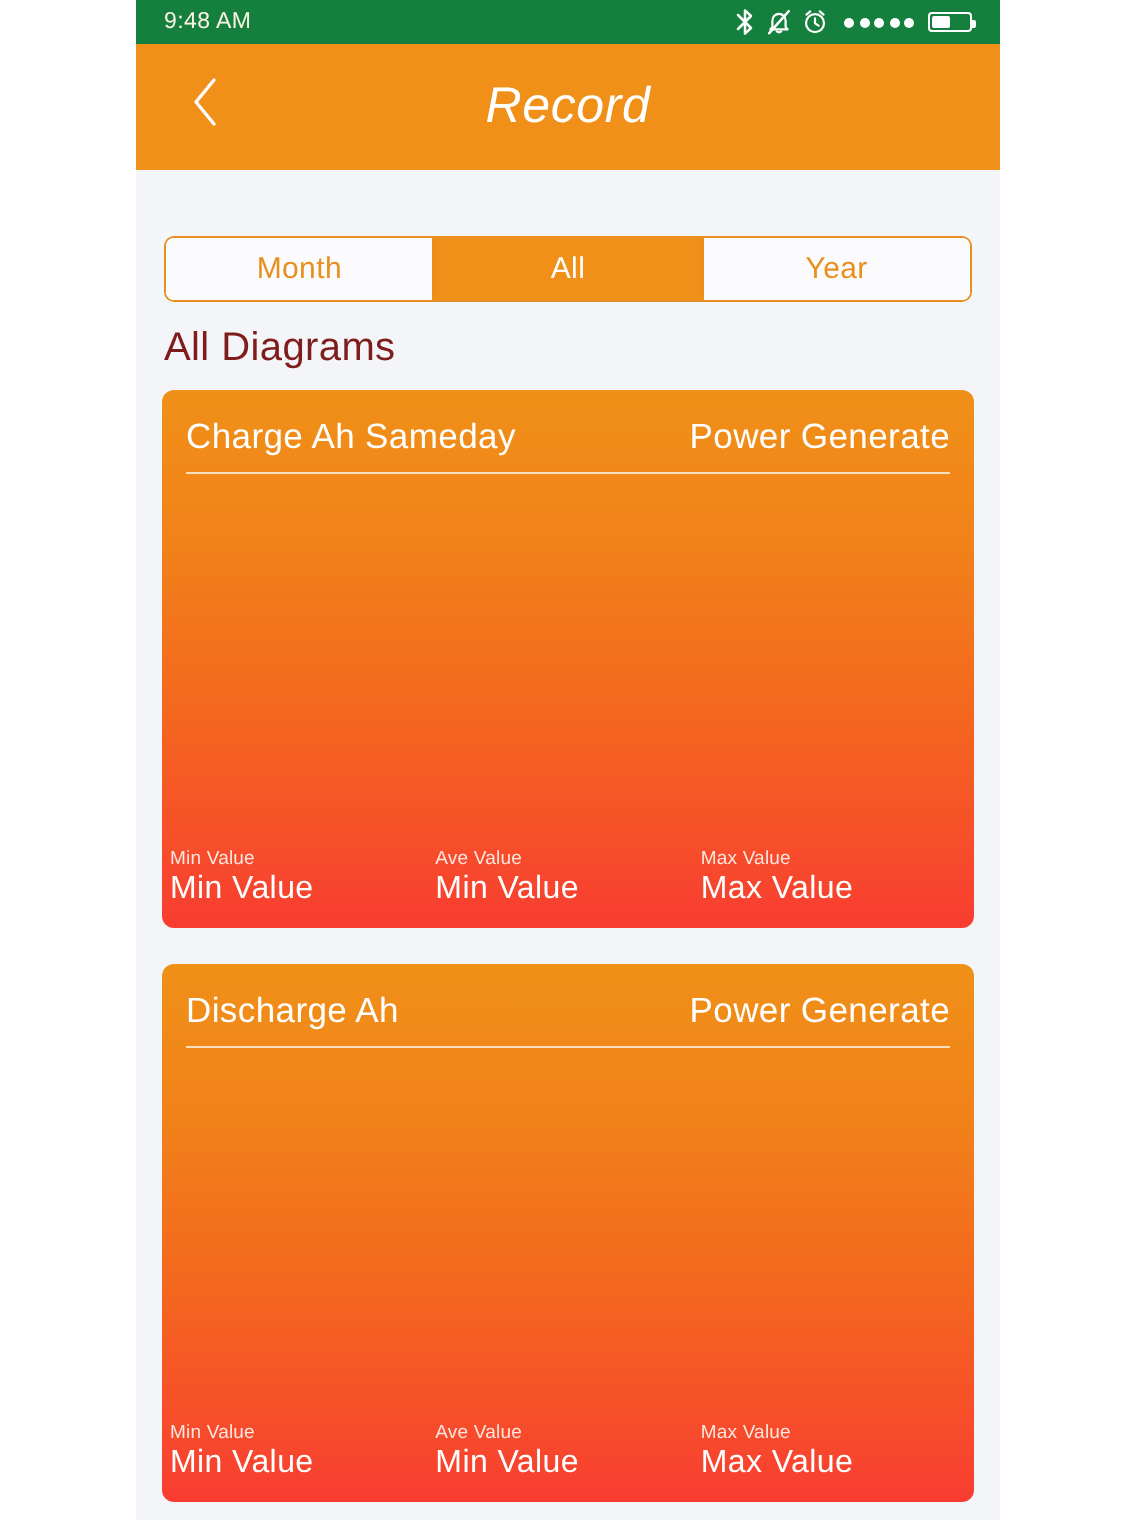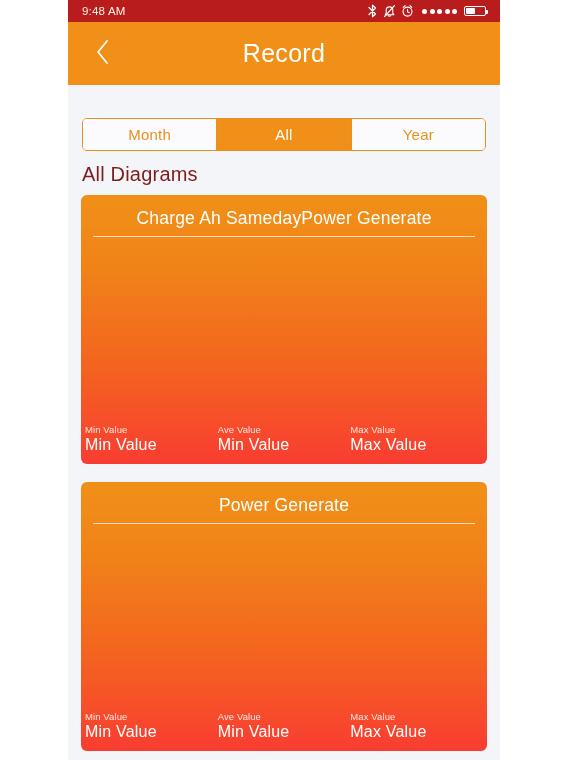--- a/index.html
+++ b/index.html
@@ -17,21 +17,21 @@
     position:absolute;
     left:68px; top:0;
     width:432px; height:760px;
     background:#f4f5f8;
     overflow:hidden;
   }
 
   
   .statusbar {
     height:22px;
-    background:#b91c1c;
+    background:#15803d;
     display:flex; align-items:center;
     padding:0 14px 0 14px;
     color:#ffffff;
   }
   .status-time {
     font-size:11.5px;
     letter-spacing:.2px;
     color:#fdf3e6;
   }
   .status-icons {
@@ -56,21 +56,21 @@
     width:2px; height:4px;
     background:#fff; border-radius:0 1px 1px 0;
   }
   .battery-fill { height:100%; width:48%; background:#fff; border-radius:1px; }
 
   
   .navbar {
     height:63px;
     background:#f09018;
     position:relative;
-    display:flex; align-items:center;
+    display:flex; align-items:center;font-style:italic;
   }
   .back-btn {
     position:absolute; left:8px; top:0;
     width:52px; height:63px;
     display:flex; align-items:center; justify-content:center;
     cursor:pointer;
   }
   .nav-title {
     width:100%;
     text-align:center;
@@ -115,21 +115,21 @@
   .cards { padding:0 13px; }
   .card {
     border-radius:6px;
     background:linear-gradient(180deg, #f09018 0%, #f18219 28%, #f4651f 62%, #f74a2c 88%, #f83c31 100%);
     color:#ffffff;
     overflow:hidden;
     margin-bottom:18px;
     cursor:pointer;
   }
   .card-head {
-    display:flex; align-items:flex-end; justify-content:center;
+    display:flex; align-items:flex-end; justify-content:space-between;
     padding:13px 12px 7px 12px;
     font-size:17.5px;
     letter-spacing:.2px;
   }
   .card-rule {
     height:1px;
     background:rgba(255,255,255,.72);
     margin:0 12px;
   }
   .card-body { height:187px; }
@@ -239,20 +239,21 @@
         </div>
         <div class="stat">
           <div class="stat-label">Max Value</div>
           <div class="stat-value">Max Value</div>
         </div>
       </div>
     </div>
 
     <div class="card">
       <div class="card-head">
+        <span>Discharge Ah</span>
         <span>Power Generate</span>
       </div>
       <div class="card-rule"></div>
       <div class="card-body"></div>
       <div class="card-stats">
         <div class="stat">
           <div class="stat-label">Min Value</div>
           <div class="stat-value">Min Value</div>
         </div>
         <div class="stat">

